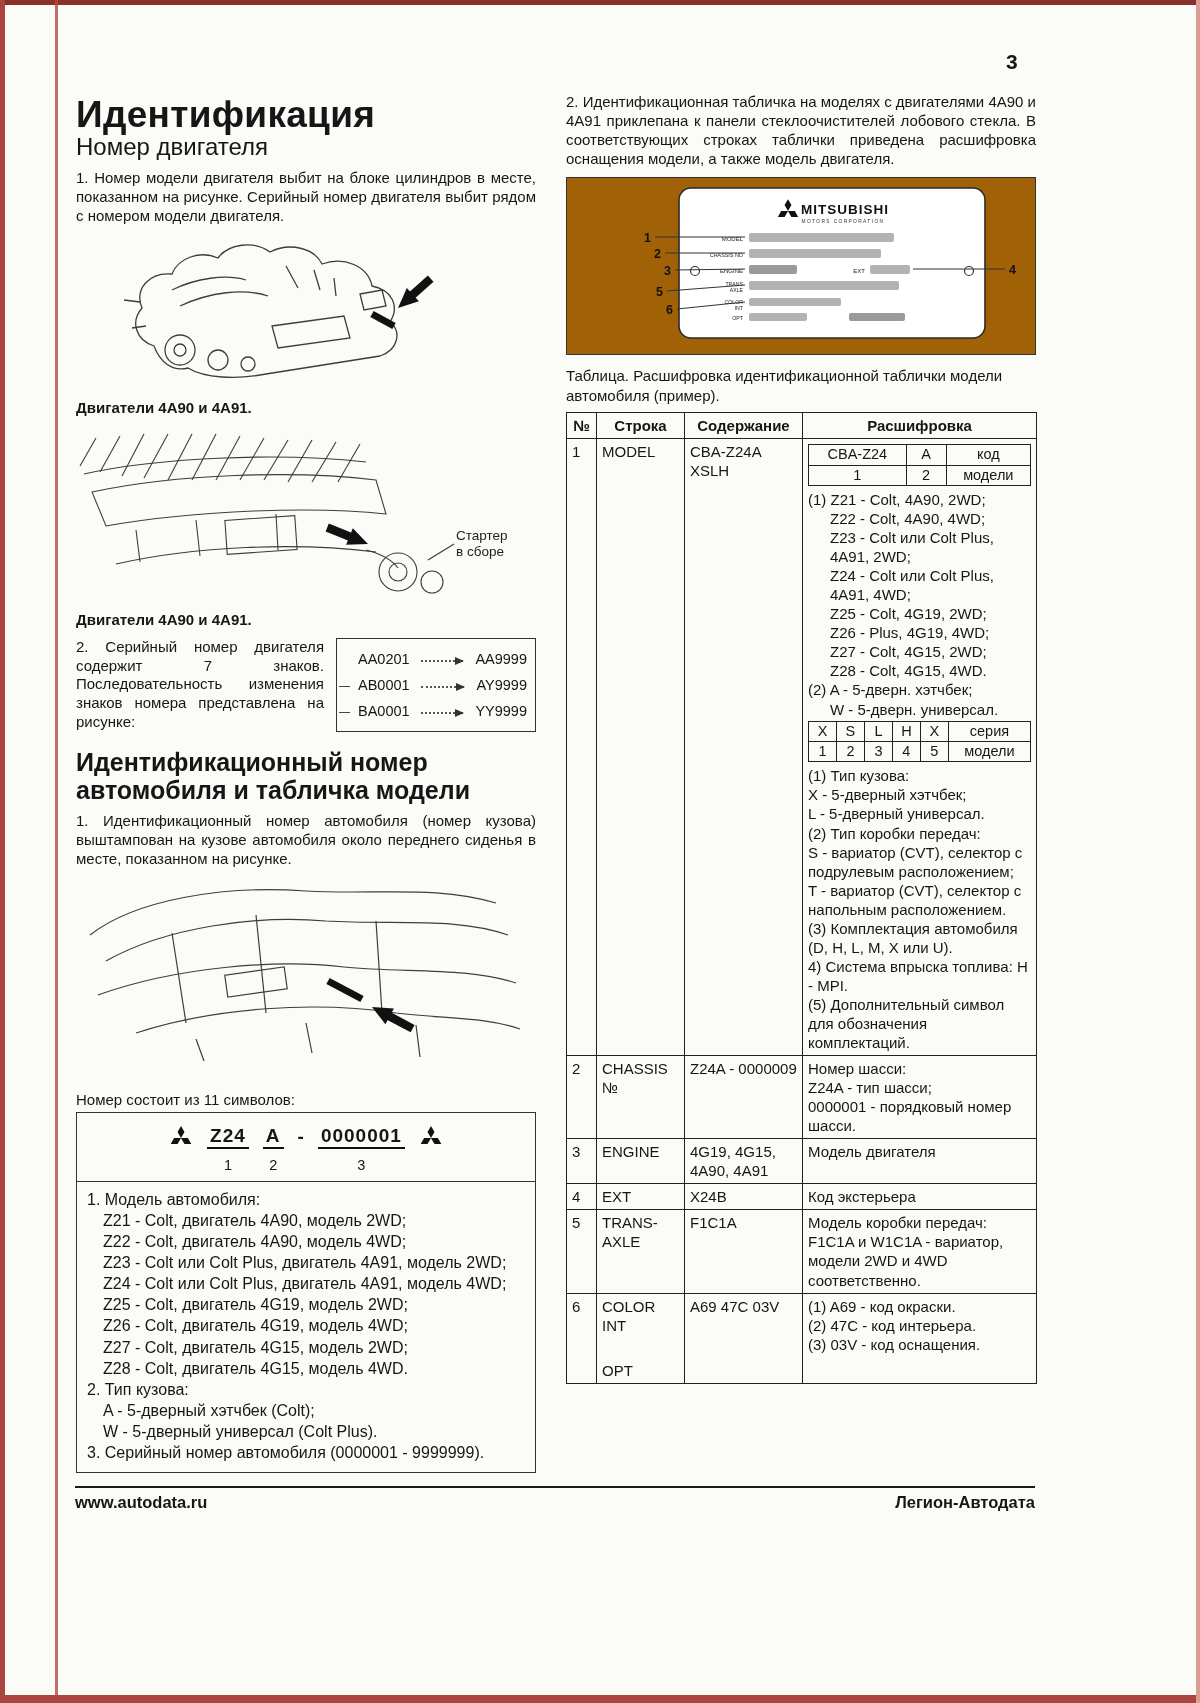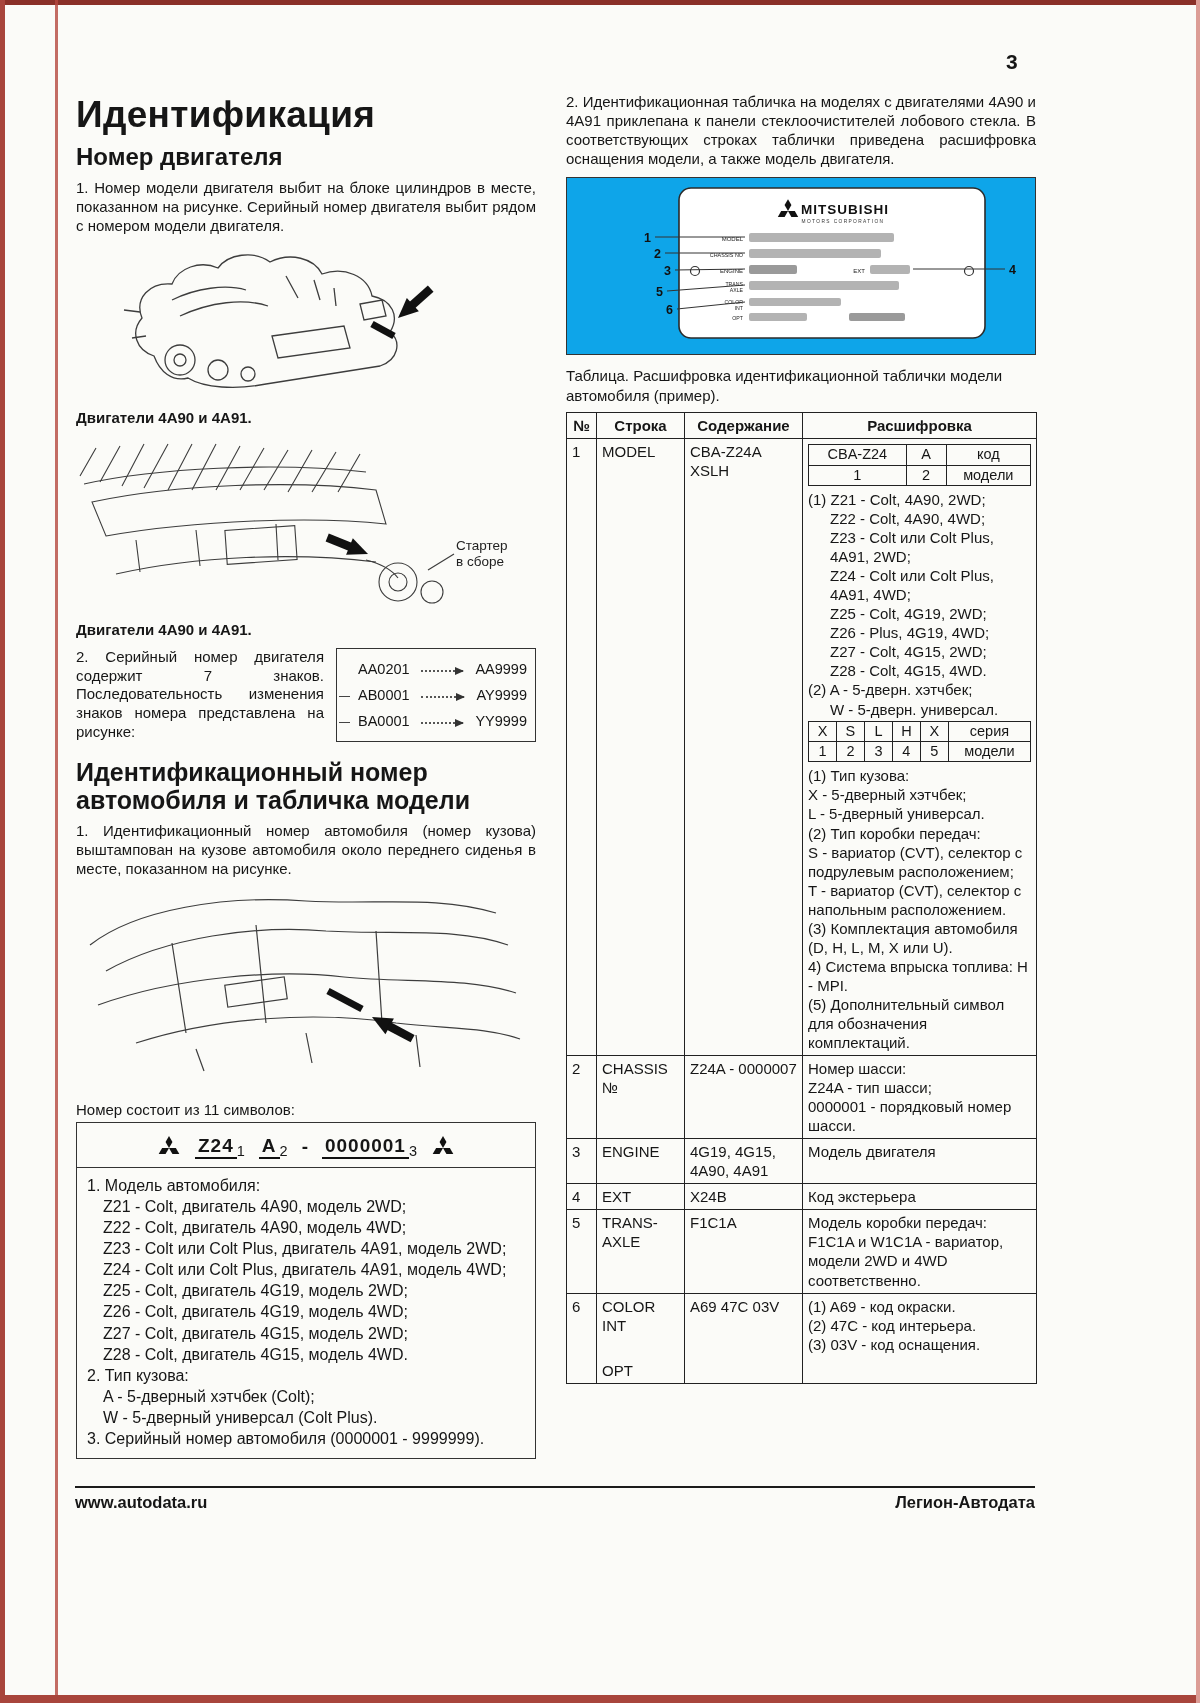--- a/index.html
+++ b/index.html
@@ -14,48 +14,48 @@
   .edge.bottom{left:0;bottom:0;right:0;height:8px;background:#a8453c}
   .edge.right{right:0;top:0;bottom:0;width:4px;background:#dc9d96}
 
   .pagenum{position:absolute;left:1006px;top:50px;font-size:21px;font-weight:bold}
 
   .col{position:absolute}
   .col-left{left:76px;top:96px;width:460px}
   .col-right{left:566px;top:92px;width:470px}
 
   h1.title{font-size:37px;font-weight:bold;letter-spacing:.3px;line-height:1}
-  h2.sub{font-size:24px;font-weight:bold;margin-top:10px}
+  h2.sub{font-size:24px;font-weight:normal;}
   h2.vin-head{font-size:25px;font-weight:bold;line-height:1.12;margin-top:16px}
   p.body{font-size:15px;line-height:1.26;text-align:justify;margin-top:8px}
   .figure{margin-top:8px}
   .figcap{font-weight:bold;font-size:15px;margin-top:1px}
 
   .serialwrap{display:flex;gap:12px;margin-top:10px;align-items:stretch}
   .serialwrap p{width:248px;margin-top:0}
   .serialbox{flex:1;border:1.6px solid #333;padding:12px 8px 12px 2px;display:flex;flex-direction:column;justify-content:space-between}
   .ser-row{display:flex;align-items:flex-end;font-size:14.5px;gap:8px}
   .ser-tick{width:11px;border-top:1.6px solid #444;margin-bottom:6px}
   .ser-tick.none{border-top:none}
   .dots{flex:1;border-bottom:2px dotted #555;margin:0 4px 5px 3px;position:relative}
   .dots:after{content:"";position:absolute;right:-1px;bottom:-5px;width:0;height:0;
     border-left:9px solid #333;border-top:4.5px solid transparent;border-bottom:4.5px solid transparent}
 
   .symline{font-size:15px;margin-top:20px}
   .vinbox{border:1.7px solid #333;margin-top:4px}
   .vindisp{border-bottom:1.7px solid #333;padding:12px 0 8px;display:flex;justify-content:center;align-items:flex-start;gap:14px}
-  .vin-seg{display:flex;flex-direction:row;align-items:center}
+  .vin-seg{display:flex;flex-direction:column;align-items:center}
   .vin-txt{font-size:19px;font-weight:bold;border-bottom:2.2px solid #111;padding:0 3px;letter-spacing:1px}
   .vin-num{font-size:14.5px;margin-top:8px}
   .vin-dash{font-size:19px;font-weight:bold;padding-top:1px}
   .vinlist{padding:7px 10px 9px;font-size:16px;line-height:1.32}
   .lv1{padding-left:16px}
 
   .introp{font-size:15px;line-height:1.27;text-align:justify}
-  .plate-fig{border:1.6px solid #333;margin-top:9px;background:#0ea5e9}
+  .plate-fig{border:1.6px solid #333;margin-top:9px;background:#a16207}
   .tabcap{font-weight:normal;font-size:15px;line-height:1.3;margin-top:11px}
 
   table.idt{border-collapse:collapse;margin-top:7px;width:470px;font-size:15px;table-layout:fixed}
   .idt col.c1{width:30px}.idt col.c2{width:88px}.idt col.c3{width:118px}.idt col.c4{width:234px}
   .idt th,.idt td{border:1.6px solid #222;vertical-align:top;padding:3px 5px;line-height:1.27;text-align:left;word-wrap:break-word}
   .idt th{text-align:center;font-weight:bold;padding:3px 2px}
   .subt{border-collapse:collapse;margin:2px 0 4px;width:100%}
   .subt td{border:1.3px solid #222;text-align:center;padding:1px 3px;font-size:14.5px;line-height:1.2;vertical-align:middle}
   .code-t td:nth-child(1){width:44%}.code-t td:nth-child(2){width:18%}.code-t td:nth-child(3){width:38%}
   .series-t td{width:12.6%}.series-t td.side{width:37%}
@@ -361,21 +361,21 @@
                 <div>(3) Комплектация автомобиля (D, H, L, M, X или U).</div>
                 <div>4) Система впрыска топлива: H - MPI.</div>
                 <div>(5) Дополнительный символ для обозначения комплектаций.</div>
               </div>
         </td>
       </tr>
 
       <tr>
         <td>2</td>
         <td>CHASSIS №</td>
-        <td>Z24A - 0000007</td>
+        <td>Z24A - 0000009</td>
         <td>
           <div>
                 <div>Номер шасси:</div>
                 <div>Z24A - тип шасси;</div>
                 <div>0000001 - порядковый номер шасси.</div>
               </div>
         </td>
       </tr>
 
       <tr>

